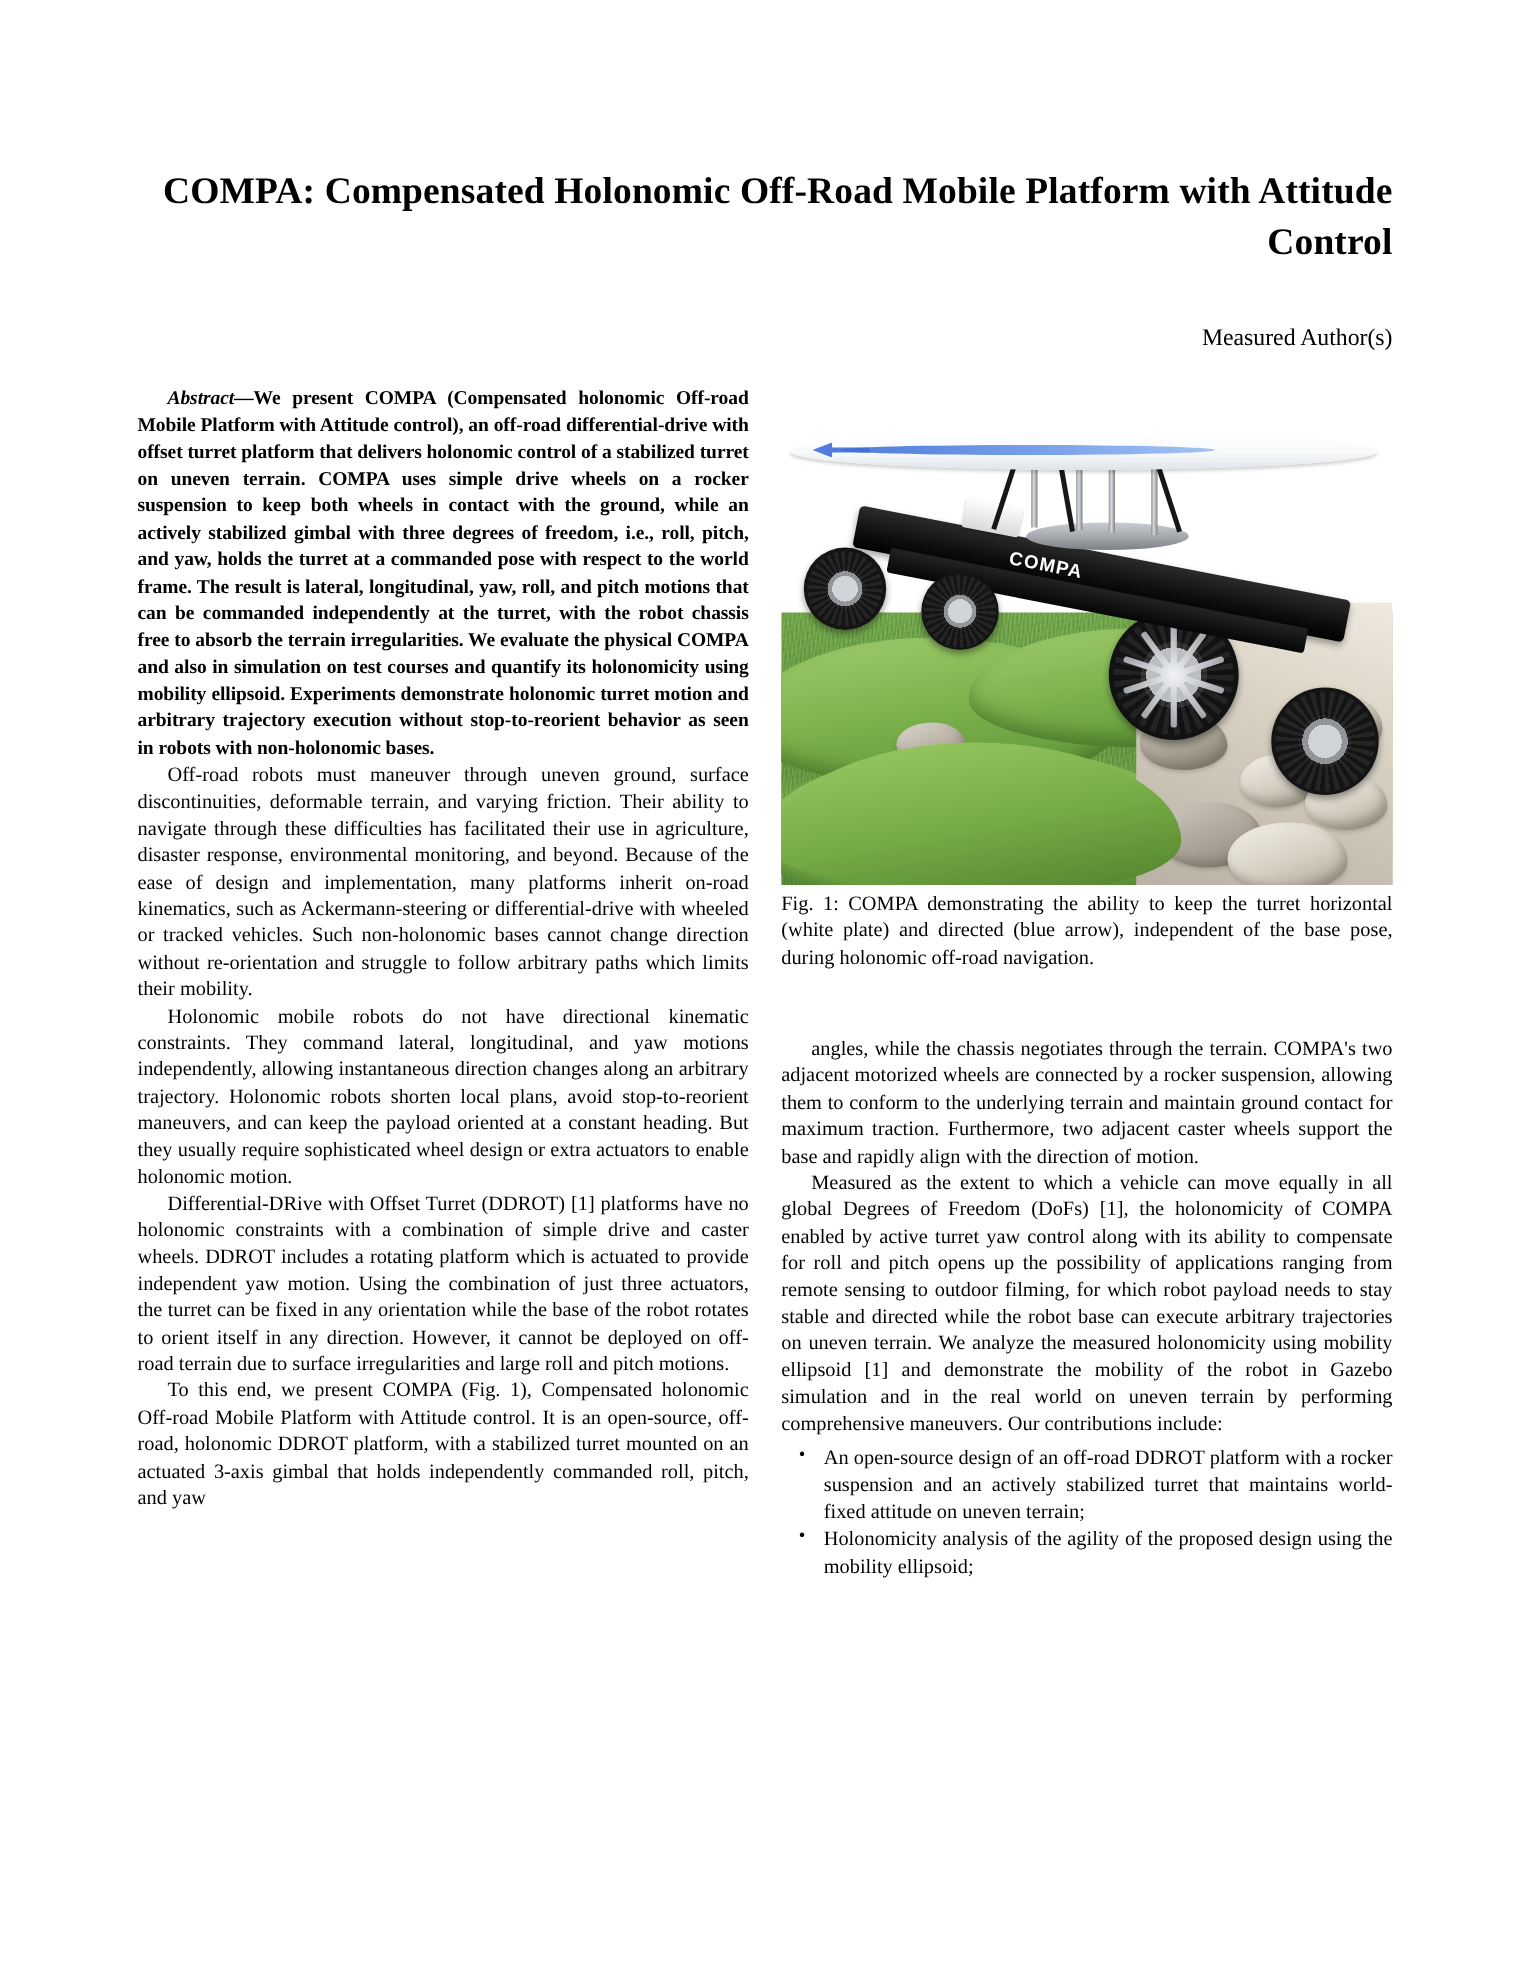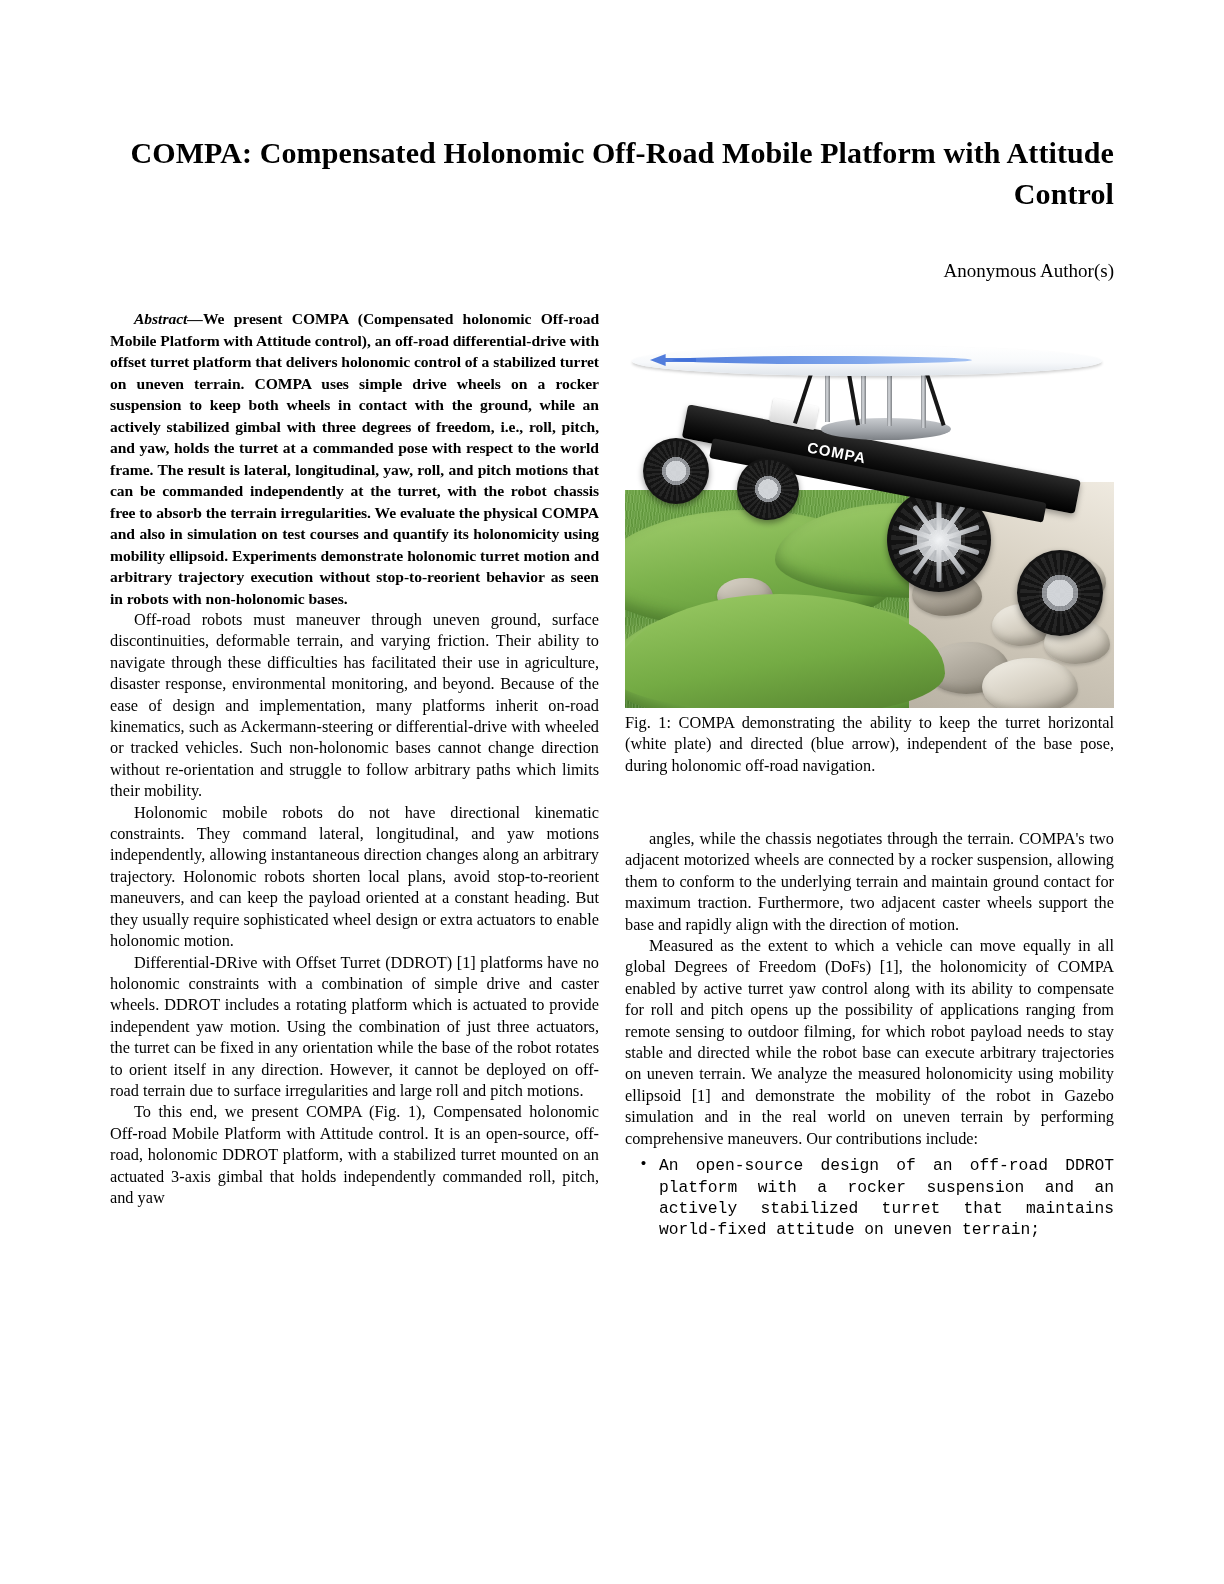--- a/index.html
+++ b/index.html
@@ -251,38 +251,37 @@
   
   ul.contrib {
     margin: 6px 0 0 0;
     padding-left: 34px;
     list-style: none;
   }
   ul.contrib li {
     position: relative;
     text-align: justify;
     margin-bottom: 1px;
-    font-family: Liberation Mono, monospace;
   }
   ul.contrib li:before {
     content: "\2022";
     position: absolute;
     left: -20px;
     top: -1px;
     font-size: 15px;
   }
 </style>
 </head>
 <body>
 
 <div class="page">
 
   <div class="title-block">
     <h1 class="paper-title">COMPA: Compensated Holonomic Off-Road Mobile Platform with Attitude Control</h1>
-    <div class="authors">Anonymous Author(s)</div>
+    <div class="authors">Measured Author(s)</div>
   </div>
 
   <div class="col col-left">
 
     <p class="abstract"><span class="abs-head">Abstract—</span><span>We present COMPA (Compensated holonomic Off-road Mobile Platform with Attitude control), an off-road differential-drive with offset turret platform that delivers holonomic control of a stabilized turret on uneven terrain. COMPA uses simple drive wheels on a rocker suspension to keep both wheels in contact with the ground, while an actively stabilized gimbal with three degrees of freedom, i.e., roll, pitch, and yaw, holds the turret at a commanded pose with respect to the world frame. The result is lateral, longitudinal, yaw, roll, and pitch motions that can be commanded independently at the turret, with the robot chassis free to absorb the terrain irregularities. We evaluate the physical COMPA and also in simulation on test courses and quantify its holonomicity using mobility ellipsoid. Experiments demonstrate holonomic turret motion and arbitrary trajectory execution without stop-to-reorient behavior as seen in robots with non-holonomic bases.</span></p>
 
 
     <p class="body-par">Off-road robots must maneuver through uneven ground, surface discontinuities, deformable terrain, and varying friction. Their ability to navigate through these difficulties has facilitated their use in agriculture, disaster response, environmental monitoring, and beyond. Because of the ease of design and implementation, many platforms inherit on-road kinematics, such as Ackermann-steering or differential-drive with wheeled or tracked vehicles. Such non-holonomic bases cannot change direction without re-orientation and struggle to follow arbitrary paths which limits their mobility.</p>
     <p class="body-par">Holonomic mobile robots do not have directional kinematic constraints. They command lateral, longitudinal, and yaw motions independently, allowing instantaneous direction changes along an arbitrary trajectory. Holonomic robots shorten local plans, avoid stop-to-reorient maneuvers, and can keep the payload oriented at a constant heading. But they usually require sophisticated wheel design or extra actuators to enable holonomic motion.</p>
     <p class="body-par">Differential-DRive with Offset Turret (DDROT) [1] platforms have no holonomic constraints with a combination of simple drive and caster wheels. DDROT includes a rotating platform which is actuated to provide independent yaw motion. Using the combination of just three actuators, the turret can be fixed in any orientation while the base of the robot rotates to orient itself in any direction. However, it cannot be deployed on off-road terrain due to surface irregularities and large roll and pitch motions.</p>
@@ -350,16 +349,17 @@
     </div>
     <div class="fig-caption">Fig. 1: COMPA demonstrating the ability to keep the turret horizontal (white plate) and directed (blue arrow), independent of the base pose, during holonomic off-road navigation.</div>
   </div>
 
   <div class="col col-right" style="top:828px;">
     <p class="body-par">angles, while the chassis negotiates through the terrain. COMPA's two adjacent motorized wheels are connected by a rocker suspension, allowing them to conform to the underlying terrain and maintain ground contact for maximum traction. Furthermore, two adjacent caster wheels support the base and rapidly align with the direction of motion.</p>
     <p class="body-par">Measured as the extent to which a vehicle can move equally in all global Degrees of Freedom (DoFs) [1], the holonomicity of COMPA enabled by active turret yaw control along with its ability to compensate for roll and pitch opens up the possibility of applications ranging from remote sensing to outdoor filming, for which robot payload needs to stay stable and directed while the robot base can execute arbitrary trajectories on uneven terrain. We analyze the measured holonomicity using mobility ellipsoid [1] and demonstrate the mobility of the robot in Gazebo simulation and in the real world on uneven terrain by performing comprehensive maneuvers. Our contributions include:</p>
 
     <ul class="contrib">
       <li>An open-source design of an off-road DDROT platform with a rocker suspension and an actively stabilized turret that maintains world-fixed attitude on uneven terrain;</li>
+      <li>Holonomicity analysis of the agility of the proposed design using the mobility ellipsoid;</li>
     </ul>
   </div>
 
 </div>
 
 </body></html>

